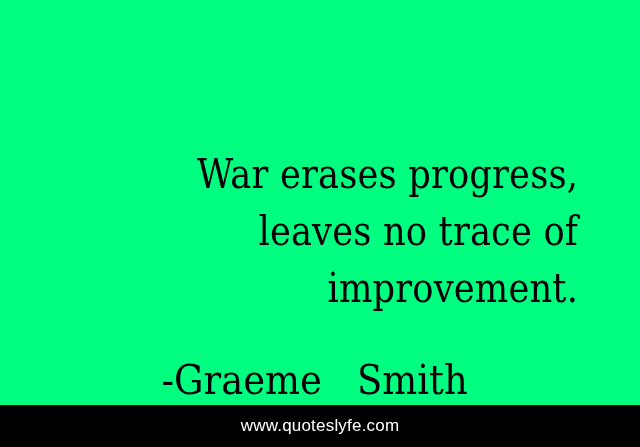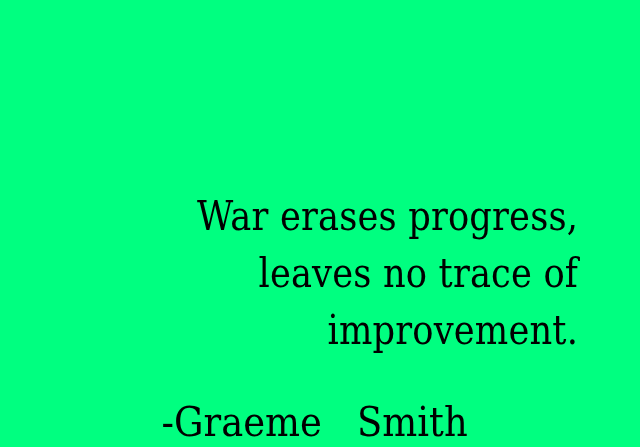--- a/index.html
+++ b/index.html
@@ -91,14 +91,17 @@
   <div id="quote-body">
 
     <p id="quote-text">War erases progress,
 leaves no trace of
 improvement.</p>
 
     <p id="attribution-row">-Graeme   Smith</p>
 
   </div>
 
+  <div id="footer-bar">
+    <span id="footer-link">www.quoteslyfe.com</span>
+  </div>
 
 </div>
 
 </body></html>

